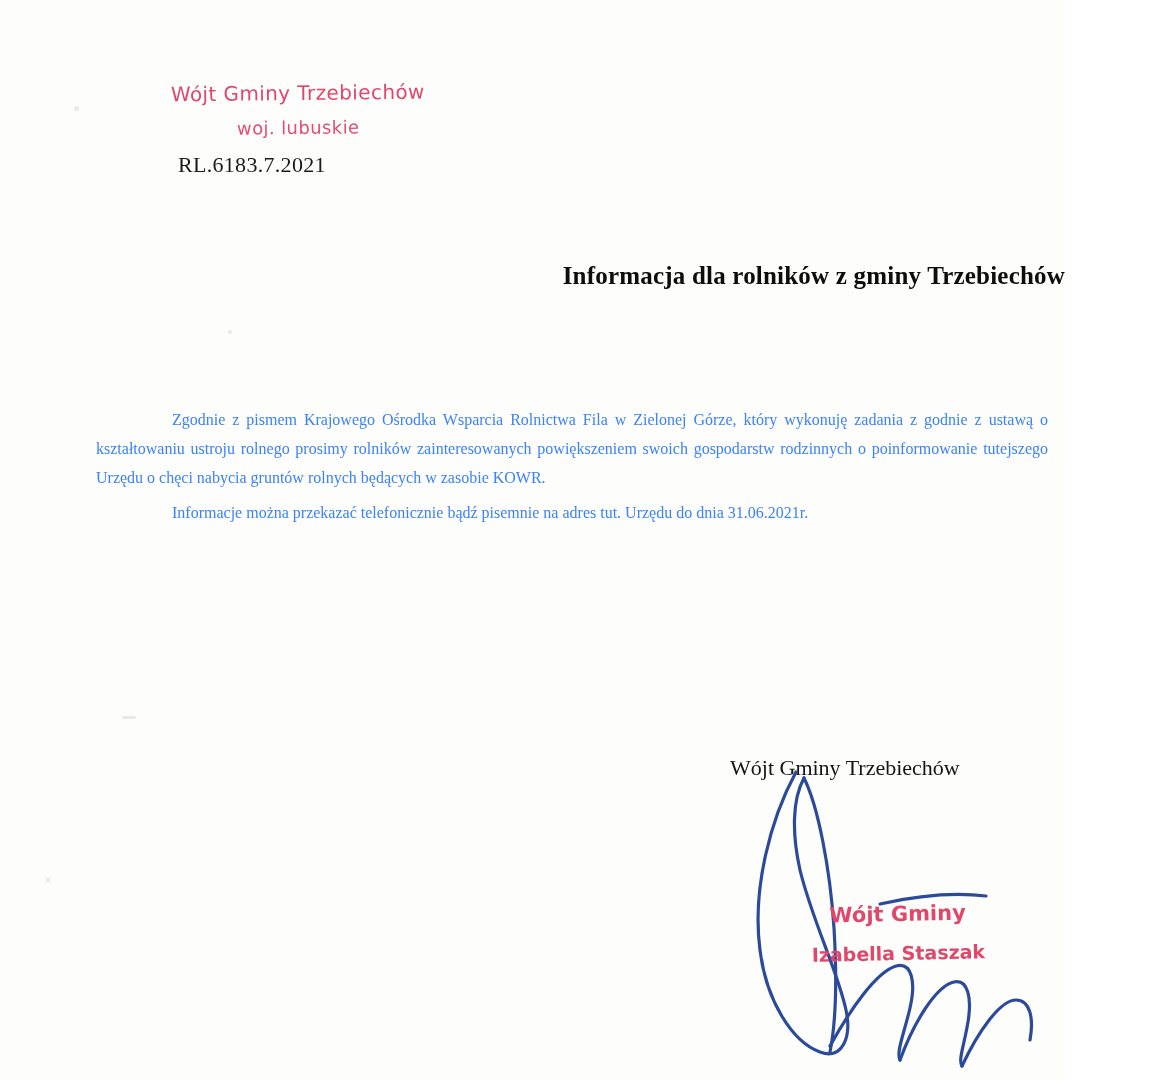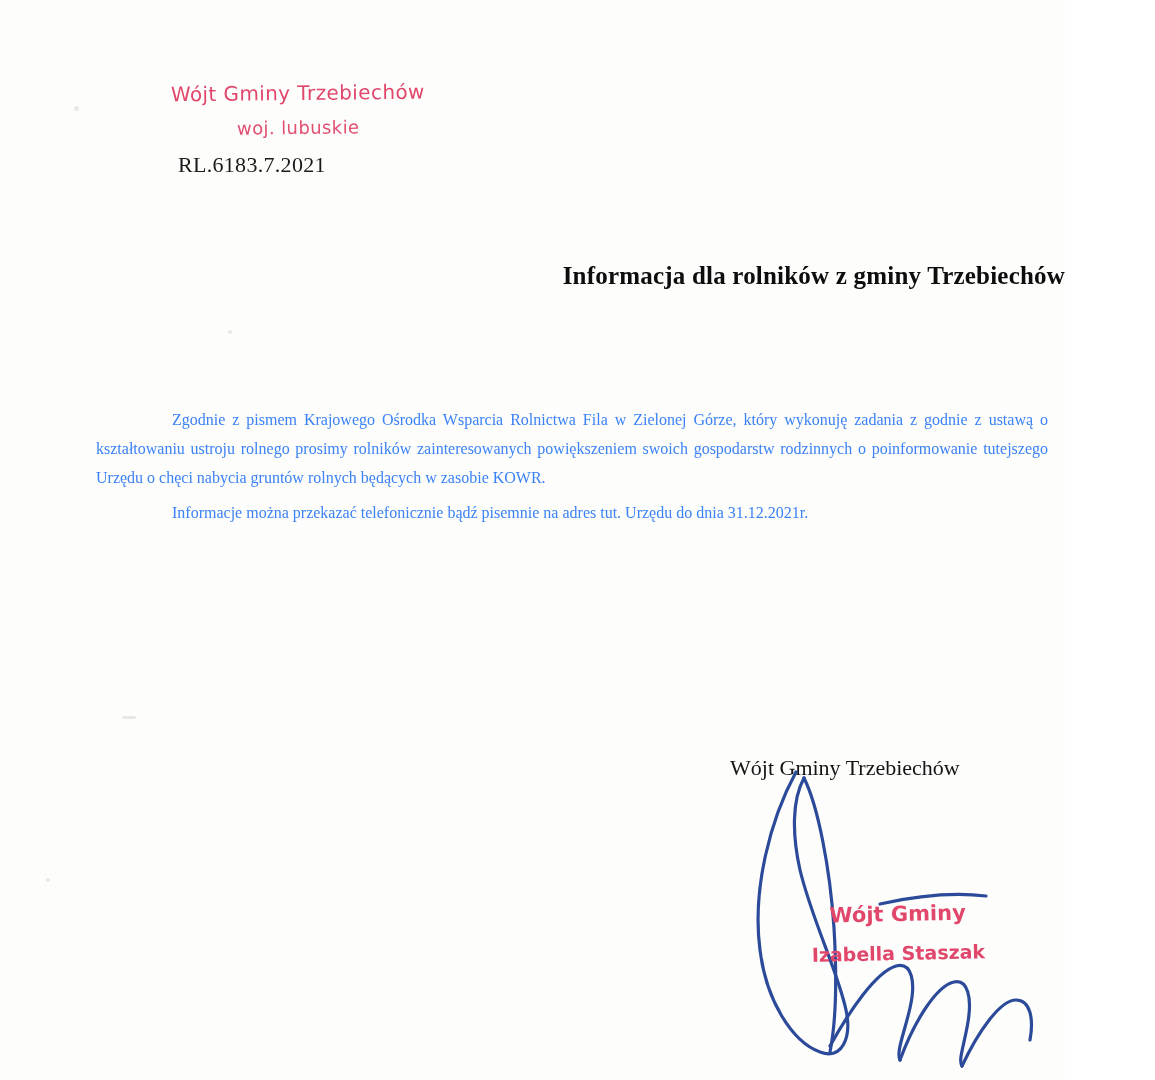--- a/index.html
+++ b/index.html
@@ -165,21 +165,21 @@
     <div class="line2">woj. lubuskie</div>
   </div>
 
   <div class="ref-no">RL.6183.7.2021</div>
 
 
   <div class="doc-title">Informacja dla rolników z gminy Trzebiechów</div>
 
   <div class="body-text">
     <p>Zgodnie z pismem Krajowego Ośrodka Wsparcia Rolnictwa Fila w Zielonej Górze, który wykonuję zadania z godnie z ustawą o kształtowaniu ustroju rolnego prosimy rolników zainteresowanych powiększeniem swoich gospodarstw rodzinnych o poinformowanie tutejszego Urzędu o chęci nabycia gruntów rolnych będących w zasobie KOWR.</p>
-    <p>Informacje można przekazać telefonicznie bądź pisemnie na adres tut. Urzędu do dnia 31.12.2021r.</p>
+    <p>Informacje można przekazać telefonicznie bądź pisemnie na adres tut. Urzędu do dnia 31.06.2021r.</p>
   </div>
 
   <div class="sign-name">Wójt Gminy Trzebiechów</div>
 
   <svg class="sig-ink" viewBox="0 0 400 320" xmlns="http://www.w3.org/2000/svg">
     <g fill="none" stroke="#2c4a9a" stroke-width="3.2" stroke-linecap="round" stroke-linejoin="round">
       <path d="M96 12 C 70 60, 52 130, 60 190 C 66 240, 92 282, 120 292 C 142 300, 152 278, 146 250 C 138 212, 112 160, 100 110 C 92 74, 92 40, 104 18"></path>
       <path d="M104 18 C 118 46, 130 108, 134 168 C 137 218, 136 262, 130 292"></path>
       <path d="M130 286 C 150 250, 176 212, 196 206 C 212 202, 216 222, 210 248 C 204 274, 196 292, 200 300"></path>
       <path d="M200 300 C 214 262, 236 226, 254 222 C 268 219, 272 238, 268 262 C 264 286, 258 300, 262 306"></path>

